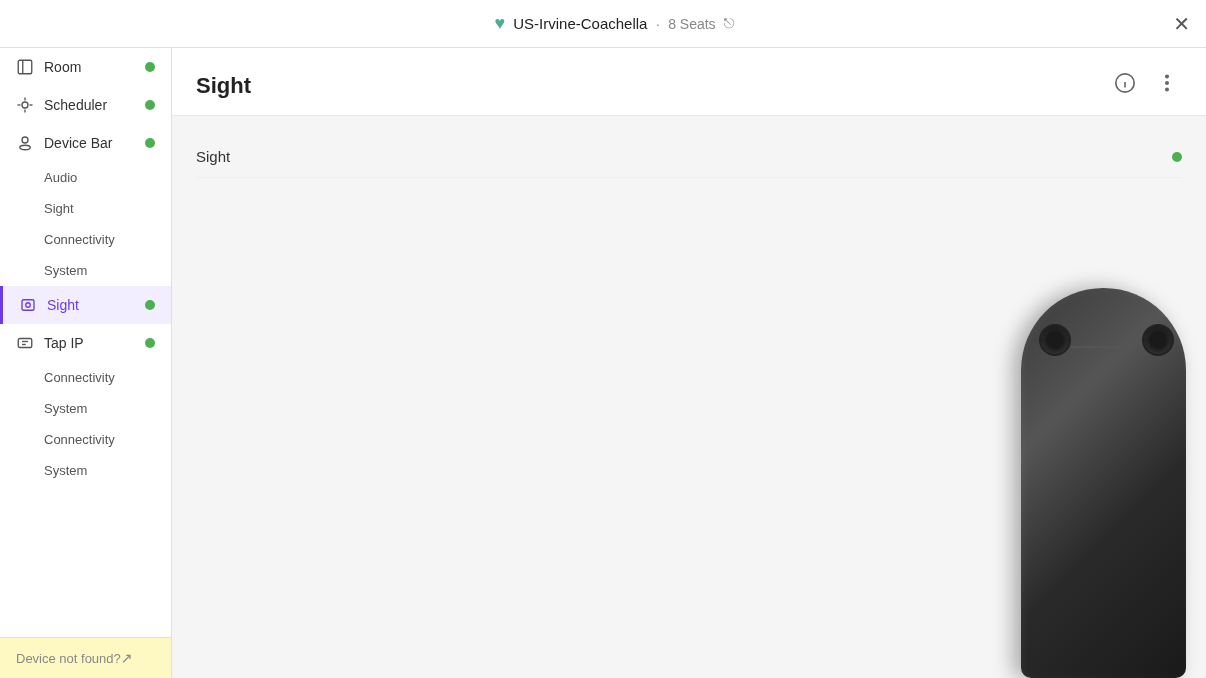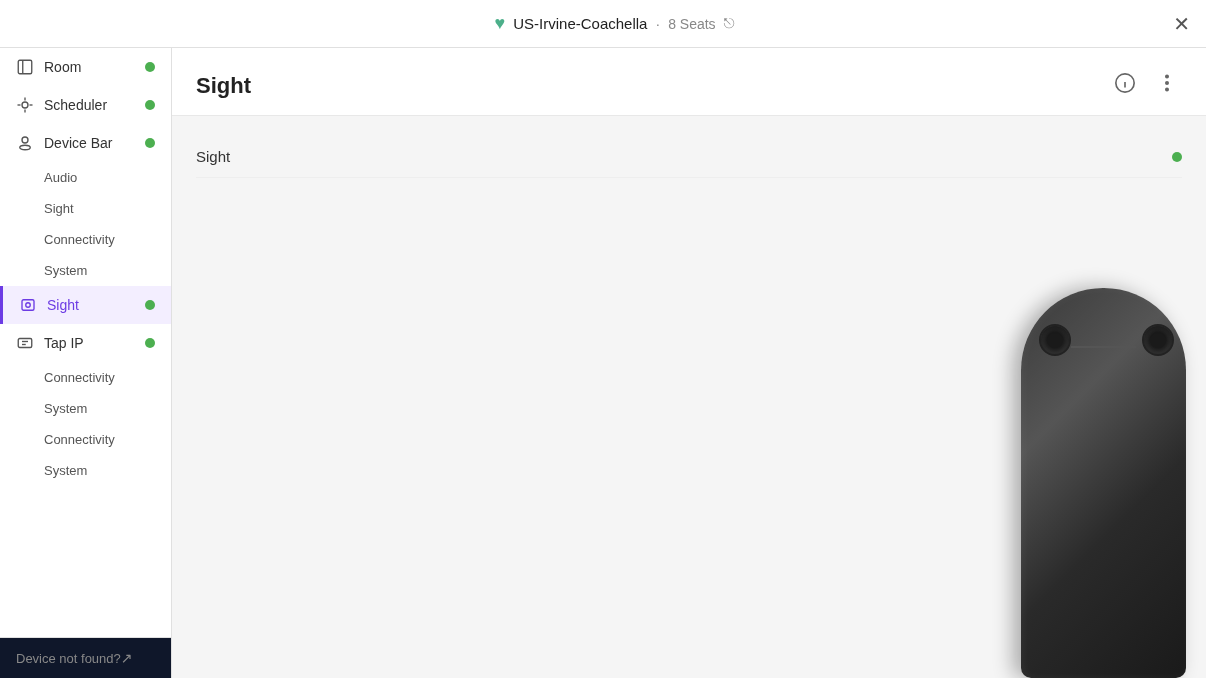--- a/index.html
+++ b/index.html
@@ -84,21 +84,21 @@
       border: 2px solid #222;
       box-shadow: inset 0 2px 4px rgba(0,0,0,0.5);
     }
     .device-line {
       position: absolute; top: 58px; left: 50px; right: 50px;
       height: 2px; background: #555;
     }
 
     
     .footer {
-      padding: 12px 16px; border-top: 1px solid #e0e0e0; background: #0f172a;
+      padding: 12px 16px; border-top: 1px solid #e0e0e0; background: #fef9c3;
       display: flex; align-items: center; gap: 0; font-size: 13px; color: #888;
     }
     .footer-link { cursor: pointer; color: #888; font-size: 14px; }
 
     
     .svg-icon { width: 18px; height: 18px; }
   </style>
 </head>
 <body>
 

